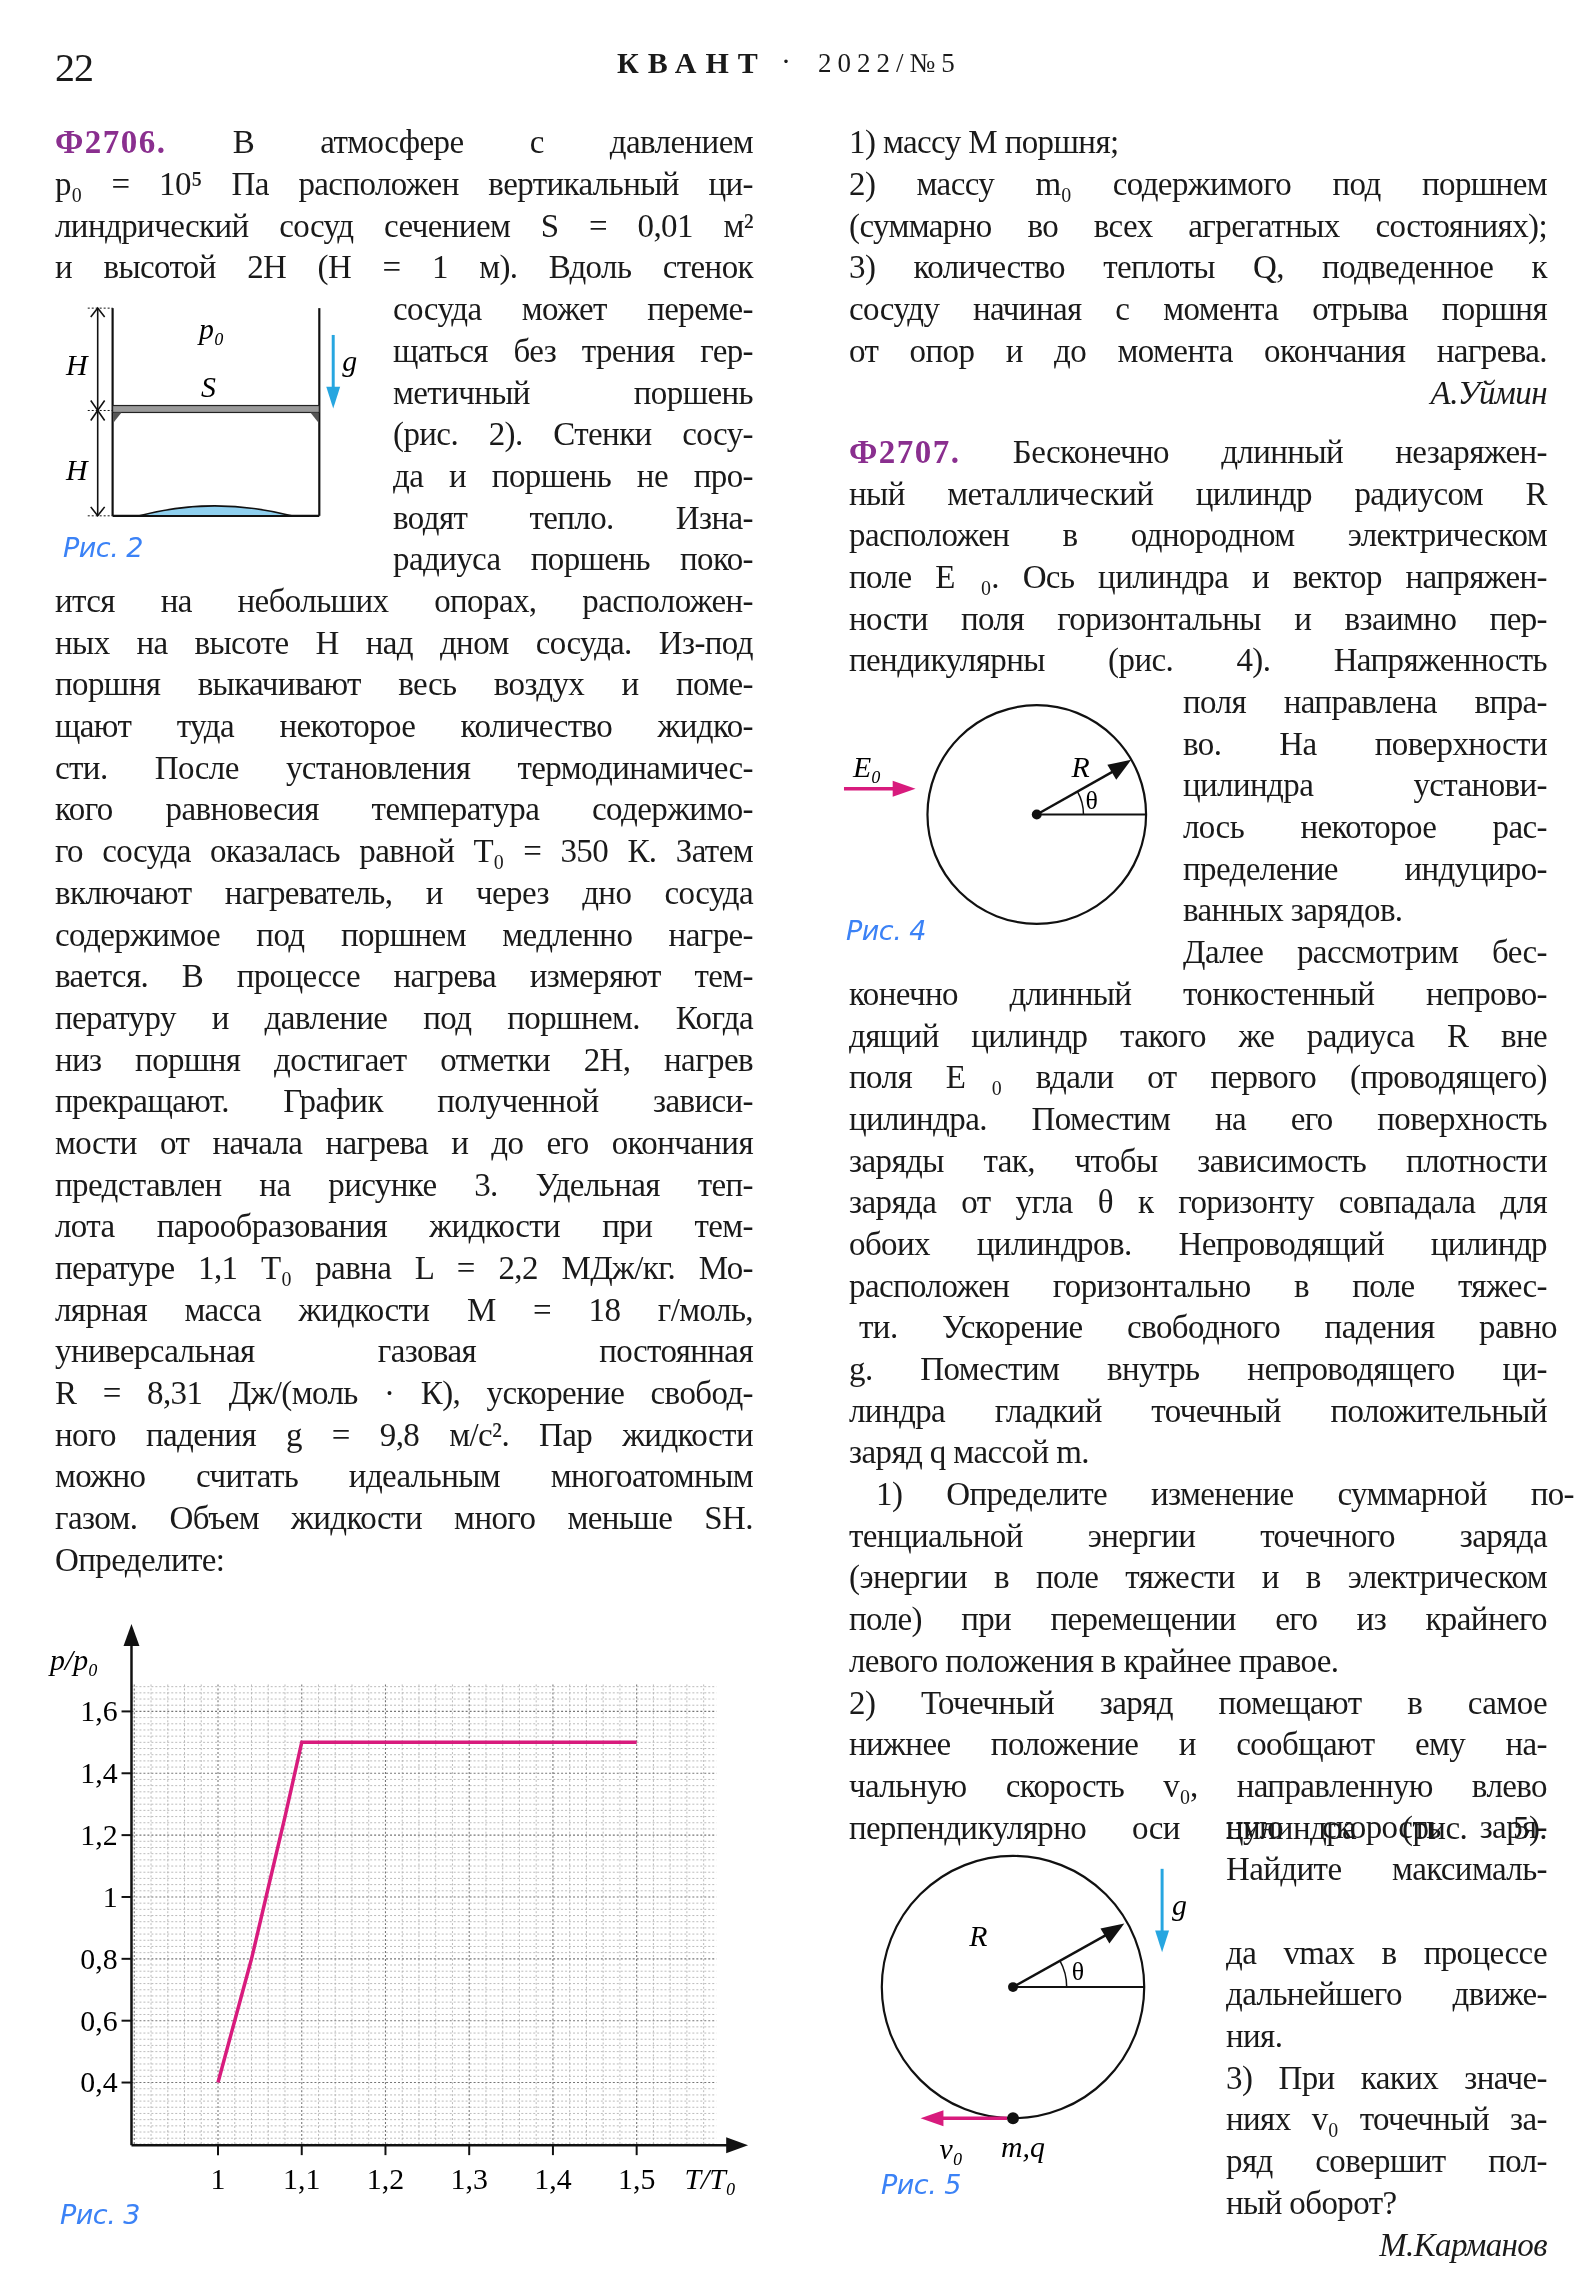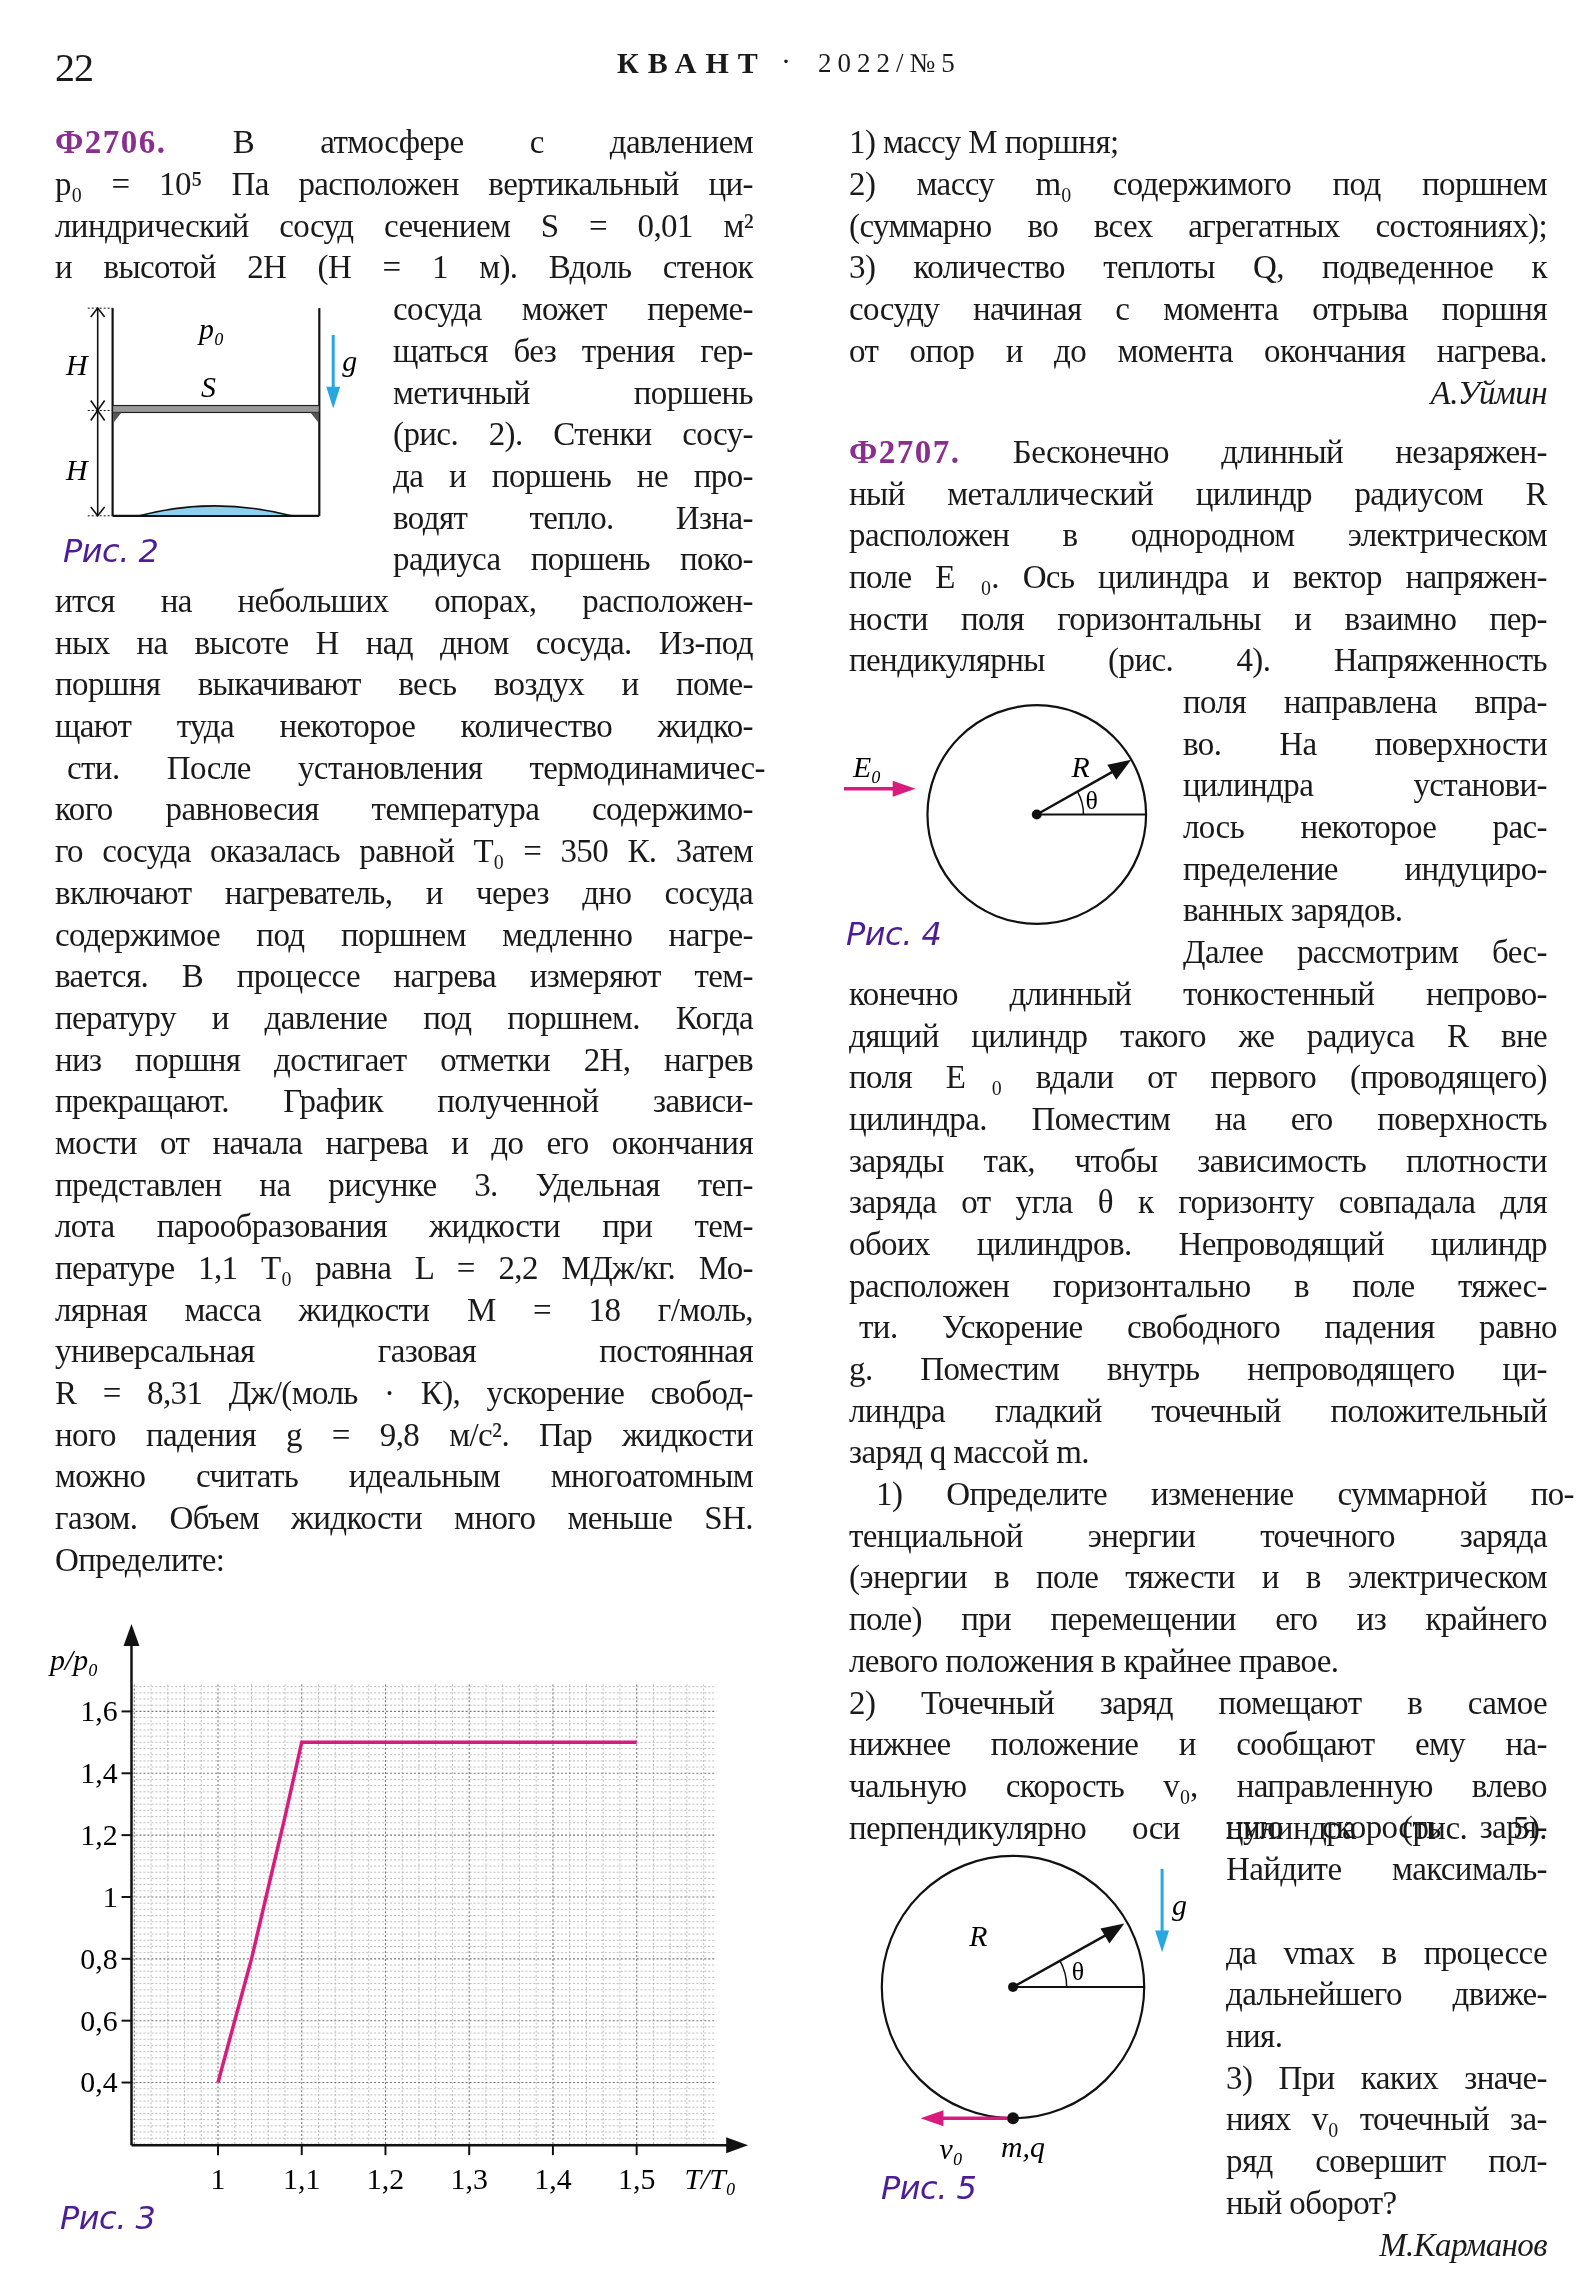--- a/index.html
+++ b/index.html
@@ -10,21 +10,21 @@
   .hdr-title { left:617px; top:46px; font-size:30px; font-weight:bold; letter-spacing:9px; }
   .hdr-dot { left:781px; top:44px; font-size:30px; }
   .hdr-issue { left:818px; top:48px; font-size:27px; letter-spacing:6px; }
   .line { position:absolute; height:42px; line-height:42px; font-size:33px; white-space:nowrap;
           text-align:justify; text-align-last:justify; letter-spacing:-0.6px; word-spacing:0; }
   .line.last { text-align-last:left; }
   .line.right-align { text-align:right; text-align-last:right; }
   .heading { color:#8a2f8f; font-weight:bold; letter-spacing:1.5px; }
   .author { font-style:italic; }
   .caption { position:absolute; font-family:"DejaVu Sans", sans-serif; font-style:italic;
-             font-size:32px; color:#4c1d95; letter-spacing:-0.5px; }
+             font-size:27px; color:#3b82f6; letter-spacing:-0.5px; }
   svg text { font-family:"Liberation Serif", serif; }
   .tick-label { font-size:30px; }
 </style>
 </head>
 <body>
 
 <div class="abs hdr-page">22</div>
 <div class="abs hdr-title">КВАНТ</div>
 <div class="abs hdr-dot">·</div>
 <div class="abs hdr-issue">2022/№5</div>
@@ -38,21 +38,21 @@
     <div class="line" style="left: 393px; top: 330px; width: 360px;">щаться без трения гер-</div>
     <div class="line" style="left: 393px; top: 372px; width: 360px;">метичный поршень</div>
     <div class="line" style="left: 393px; top: 413px; width: 360px;">(рис. 2). Стенки сосу-</div>
     <div class="line" style="left: 393px; top: 455px; width: 360px;">да и поршень не про-</div>
     <div class="line" style="left: 393px; top: 497px; width: 360px;">водят тепло. Изна-</div>
     <div class="line" style="left: 393px; top: 538px; width: 360px;">радиуса поршень поко-</div>
     <div class="line" style="left: 55px; top: 580px; width: 698px;">ится на небольших опорах, расположен-</div>
     <div class="line" style="left: 55px; top: 622px; width: 698px;">ных на высоте H над дном сосуда. Из-под</div>
     <div class="line" style="left: 55px; top: 663px; width: 698px;">поршня выкачивают весь воздух и поме-</div>
     <div class="line" style="left: 55px; top: 705px; width: 698px;">щают туда некоторое количество жидко-</div>
-    <div class="line" style="left: 55px; top: 747px; width: 698px; margin-left: 12px;">сти. После установления термодинамичес-</div>
+    <div class="line" style="left: 55px; top: 747px; width: 698px;">сти. После установления термодинамичес-</div>
     <div class="line" style="left: 55px; top: 788px; width: 698px;">кого равновесия температура содержимо-</div>
     <div class="line" style="left: 55px; top: 830px; width: 698px;">го сосуда оказалась равной T₀ = 350 К. Затем</div>
     <div class="line" style="left: 55px; top: 872px; width: 698px;">включают нагреватель, и через дно сосуда</div>
     <div class="line" style="left: 55px; top: 914px; width: 698px;">содержимое под поршнем медленно нагре-</div>
     <div class="line" style="left: 55px; top: 955px; width: 698px;">вается. В процессе нагрева измеряют тем-</div>
     <div class="line" style="left: 55px; top: 997px; width: 698px;">пературу и давление под поршнем. Когда</div>
     <div class="line" style="left: 55px; top: 1039px; width: 698px;">низ поршня достигает отметки 2H, нагрев</div>
     <div class="line" style="left: 55px; top: 1080px; width: 698px;">прекращают. График полученной зависи-</div>
     <div class="line" style="left: 55px; top: 1122px; width: 698px;">мости от начала нагрева и до его окончания</div>
     <div class="line" style="left: 55px; top: 1164px; width: 698px;">представлен на рисунке 3. Удельная теп-</div>

